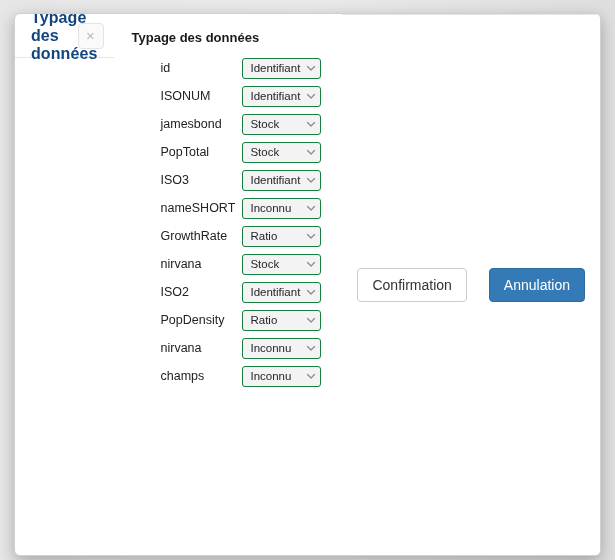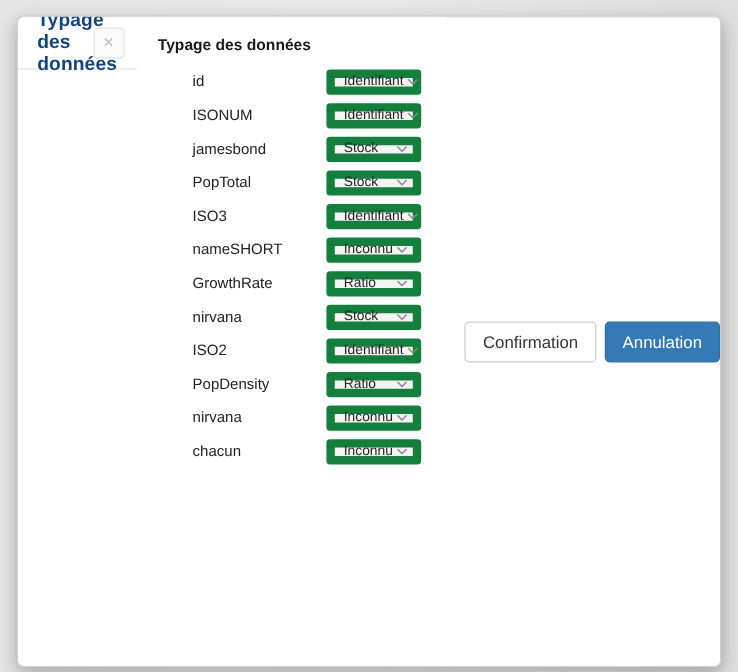--- a/index.html
+++ b/index.html
@@ -107,21 +107,21 @@
     font-size: 12.5px;
     color: #222222;
     white-space: nowrap;
     margin-left: 10px;
   }
   .type-select {
     position: relative;
     width: 79px;
     height: 21px;
     background: #f3f3f3;
-    border: 7px solid #15803d;
+    border: 1px solid #15803d;
     border-radius: 3px;
     display: flex;
     align-items: center;
     padding: 0 4px 0 7px;
     cursor: pointer;
   }
   .type-select-value {
     font-size: 11.5px;
     color: #262626;
     white-space: nowrap;
@@ -133,25 +133,25 @@
     height: 10px;
     display: block;
     margin-left: 3px;
   }
   .chevron-down-icon svg { display: block; }
 
   
   #modal-footer {
     flex: 0 0 auto;
     border-top: 1px solid #e5e5e5;
-    padding: 12px 0 13px 15px;
+    padding: 12px 15px 13px 15px;
     display: flex;
     justify-content: flex-end;
     align-items: center;
-    gap: 7px;
+    gap: 22px;
     background: #ffffff;
   }
   .btn {
     font-family: "Liberation Sans", sans-serif;
     font-size: 14px;
     line-height: 1;
     padding: 9px 14px;
     border-radius: 4px;
     cursor: pointer;
   }
@@ -296,21 +296,21 @@
           <div class="type-select">
             <span class="type-select-value">Inconnu</span>
             <span class="chevron-down-icon">
               <svg viewBox="0 0 10 10" width="10" height="10">
                 <path d="M1.5 3.5 L5 7 L8.5 3.5" fill="none" stroke="#8a8a8a" stroke-width="1.2" stroke-linecap="round" stroke-linejoin="round"></path>
               </svg>
             </span>
           </div>
         </li>
         <li class="field-row">
-          <span class="field-label">chacun</span>
+          <span class="field-label">champs</span>
           <div class="type-select">
             <span class="type-select-value">Inconnu</span>
             <span class="chevron-down-icon">
               <svg viewBox="0 0 10 10" width="10" height="10">
                 <path d="M1.5 3.5 L5 7 L8.5 3.5" fill="none" stroke="#8a8a8a" stroke-width="1.2" stroke-linecap="round" stroke-linejoin="round"></path>
               </svg>
             </span>
           </div>
         </li>
       </ul>

